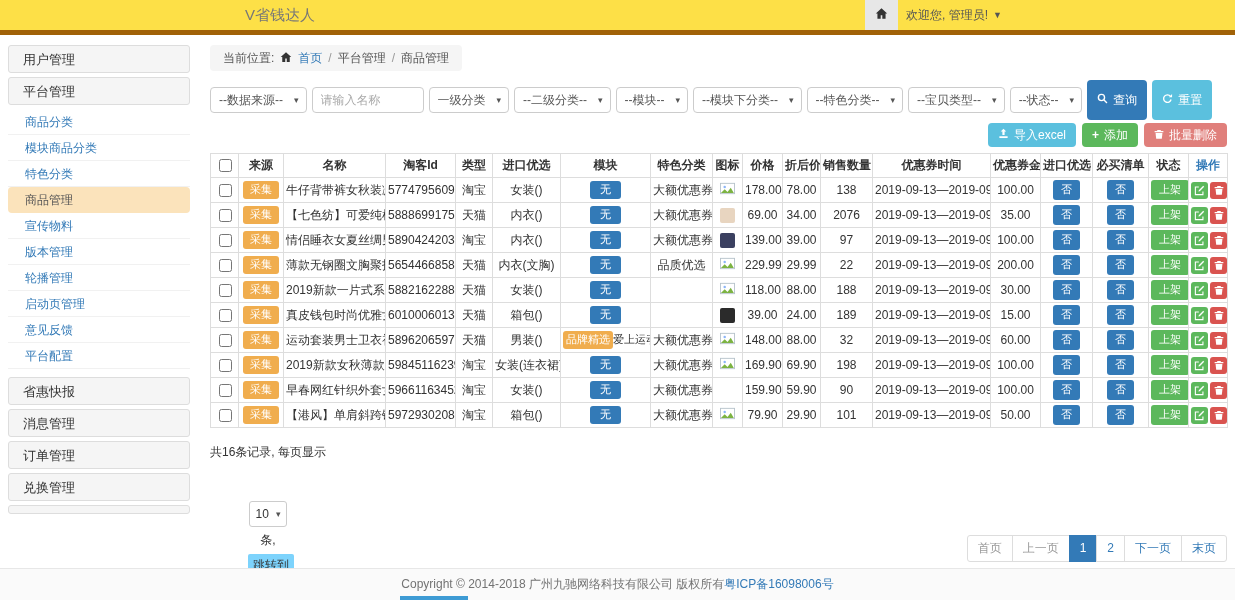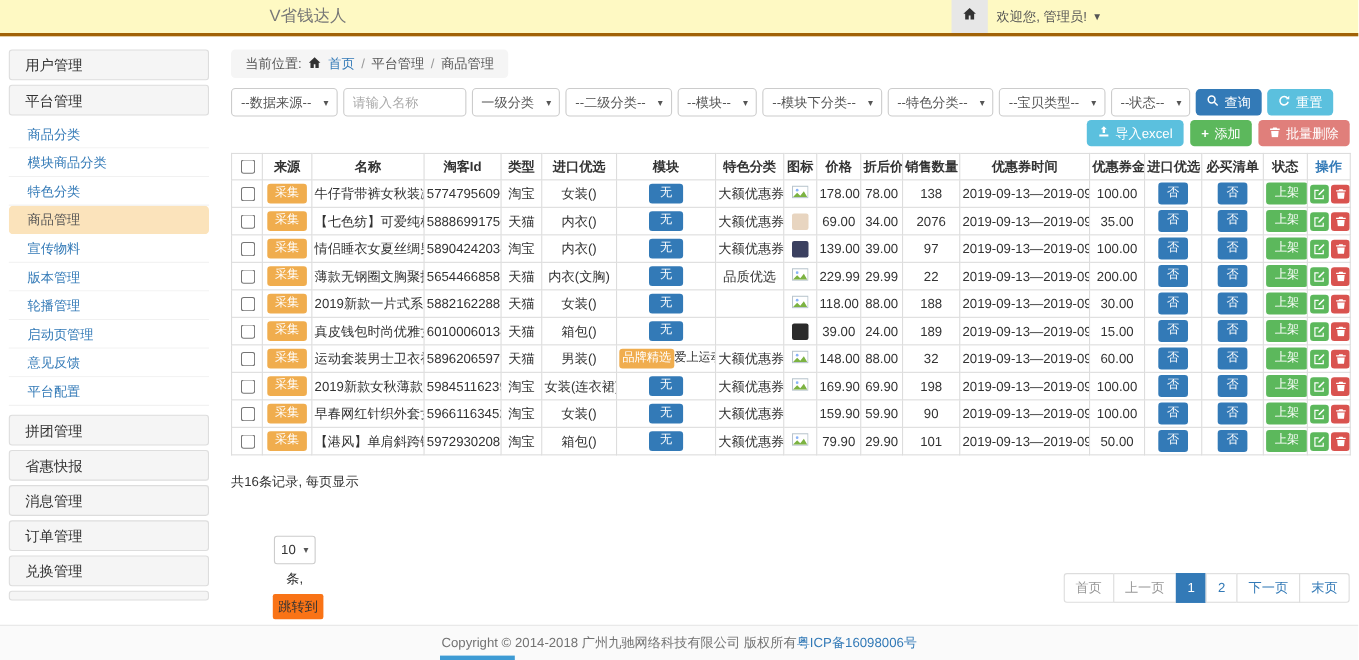--- a/index.html
+++ b/index.html
@@ -1,20 +1,20 @@
 <!DOCTYPE html>
 <html><head>
 <meta charset="utf-8">
 <style>
   html,body{margin:0;padding:0;}
   body{width:1235px;height:600px;position:relative;overflow:hidden;background:#fff;
        font-family:"Liberation Sans","DejaVu Sans",sans-serif;color:#333;}
 
   
-  .topbar{position:absolute;top:0;left:0;width:100%;height:30px;background:#fef9c3;border-bottom:3px solid #a16207;z-index:5;}
+  .topbar{position:absolute;top:0;left:0;width:100%;height:30px;background:#fde047;border-bottom:5px solid #a16207;z-index:5;}
   .app-title{position:absolute;left:245px;top:0;line-height:30px;font-size:15px;color:#777;}
   .home-btn{position:absolute;left:865px;top:0;width:33px;height:30px;background:#e7e7e7;display:flex;align-items:center;justify-content:center;cursor:pointer;}
   .welcome{position:absolute;left:906px;top:0;height:30px;display:flex;align-items:center;gap:5px;font-size:12px;color:#555;cursor:pointer;}
   .caret-txt{font-size:9px;color:#555;}
 
   
   .sidebar{position:absolute;left:8px;top:45px;width:182px;}
   .sidebar-title{color:#337ab7;font-size:15px;font-weight:bold;padding:6px 6px 12px 6px;}
   .menu-group{height:28px;line-height:28px;background:#f5f5f5;border:1px solid #ddd;border-radius:3px;
               padding-left:14px;font-size:13px;color:#333;margin-bottom:4px;cursor:pointer;box-sizing:border-box;}
@@ -32,21 +32,21 @@
   .bc-sep{color:#999;}
 
   .filter-bar{margin-top:9px;display:flex;align-items:center;gap:5px;}
   .f-select{display:inline-flex;align-items:center;justify-content:space-between;gap:11px;height:26px;
             border:1px solid #ccc;border-radius:4px;background:#fff;padding:0 7px 0 8px;font-size:12px;color:#555;
             cursor:pointer;box-sizing:border-box;white-space:nowrap;}
   .caret-icon{font-size:9px;color:#555;}
   .f-input{height:26px;width:112px;box-sizing:border-box;border:1px solid #ccc;border-radius:4px;
            padding:0 8px;font-size:12px;color:#555;outline:none;}
   .f-input::placeholder{color:#aaa;}
-  .btn{display:inline-flex;align-items:center;gap:5px;height:24px;padding:0 10px;border-radius:4px;border:none;
+  .btn{display:inline-flex;align-items:center;gap:5px;height:40px;padding:0 10px;border-radius:4px;border:none;
        font-size:12px;color:#fff;cursor:pointer;white-space:nowrap;}
   .btn-primary{background:#337ab7;}
   .btn-info{background:#5bc0de;}
   .btn-success{background:#5cb85c;}
   .btn-danger{background:#e07f7b;}
 
   .toolbar{margin-top:3px;display:flex;justify-content:flex-end;gap:6px;}
   .toolbar .btn{height:24px;}
 
   
@@ -68,21 +68,21 @@
   .op-edit{background:#5cb85c;margin-right:2px;}
   .op-del{background:#d9534f;}
   .thumb{display:inline-block;width:15px;height:15px;vertical-align:middle;border-radius:2px;}
   .img-ph{vertical-align:middle;}
 
   
   .pager{margin-top:16px;width:1017px;display:flex;align-items:center;justify-content:space-between;font-size:12px;color:#333;}
   .pager-left{display:flex;align-items:center;gap:5px;flex-direction:column;}
   .mini-select{display:inline-flex;align-items:center;gap:7px;border:1px solid #ccc;border-radius:3px;background:#fff;
                height:24px;padding:0 6px;cursor:pointer;margin-top:35px;}
-  .jump-chip{background:#f97316;padding:3px 5px;border-radius:2px;color:#333;cursor:pointer;}
+  .jump-chip{background:#7dd3fc;padding:3px 5px;border-radius:2px;color:#333;cursor:pointer;}
   .page-input{width:30px;height:22px;border:1px solid #ccc;border-radius:3px;text-align:center;font-size:12px;outline:none;}
   .pager-right{display:flex;}
   .page-btn{padding:0 10px;height:25px;line-height:25px;border:1px solid #ddd;background:#fff;color:#337ab7;
             text-align:center;cursor:pointer;margin-left:-1px;}
   .page-btn:first-child{border-radius:3px 0 0 3px;margin-left:0;}
   .page-btn:last-child{border-radius:0 3px 3px 0;}
   .page-btn.disabled{color:#999;}
   .page-btn.active{background:#337ab7;color:#fff;border-color:#337ab7;}
 
   
@@ -116,21 +116,20 @@
       <div class="menu-sub">商品分类</div>
       <div class="menu-sub">模块商品分类</div>
       <div class="menu-sub">特色分类</div>
       <div class="menu-sub active">商品管理</div>
       <div class="menu-sub">宣传物料</div>
       <div class="menu-sub">版本管理</div>
       <div class="menu-sub">轮播管理</div>
       <div class="menu-sub">启动页管理</div>
       <div class="menu-sub">意见反馈</div>
       <div class="menu-sub">平台配置</div>
-      <div class="menu-group">拼团管理</div>
       <div class="menu-group">省惠快报</div>
       <div class="menu-group">消息管理</div>
       <div class="menu-group">订单管理</div>
       <div class="menu-group">兑换管理</div>
       <div class="menu-group menu-cut">统计管理</div>
     </div>
 </div>
 
 <div class="main">
 

